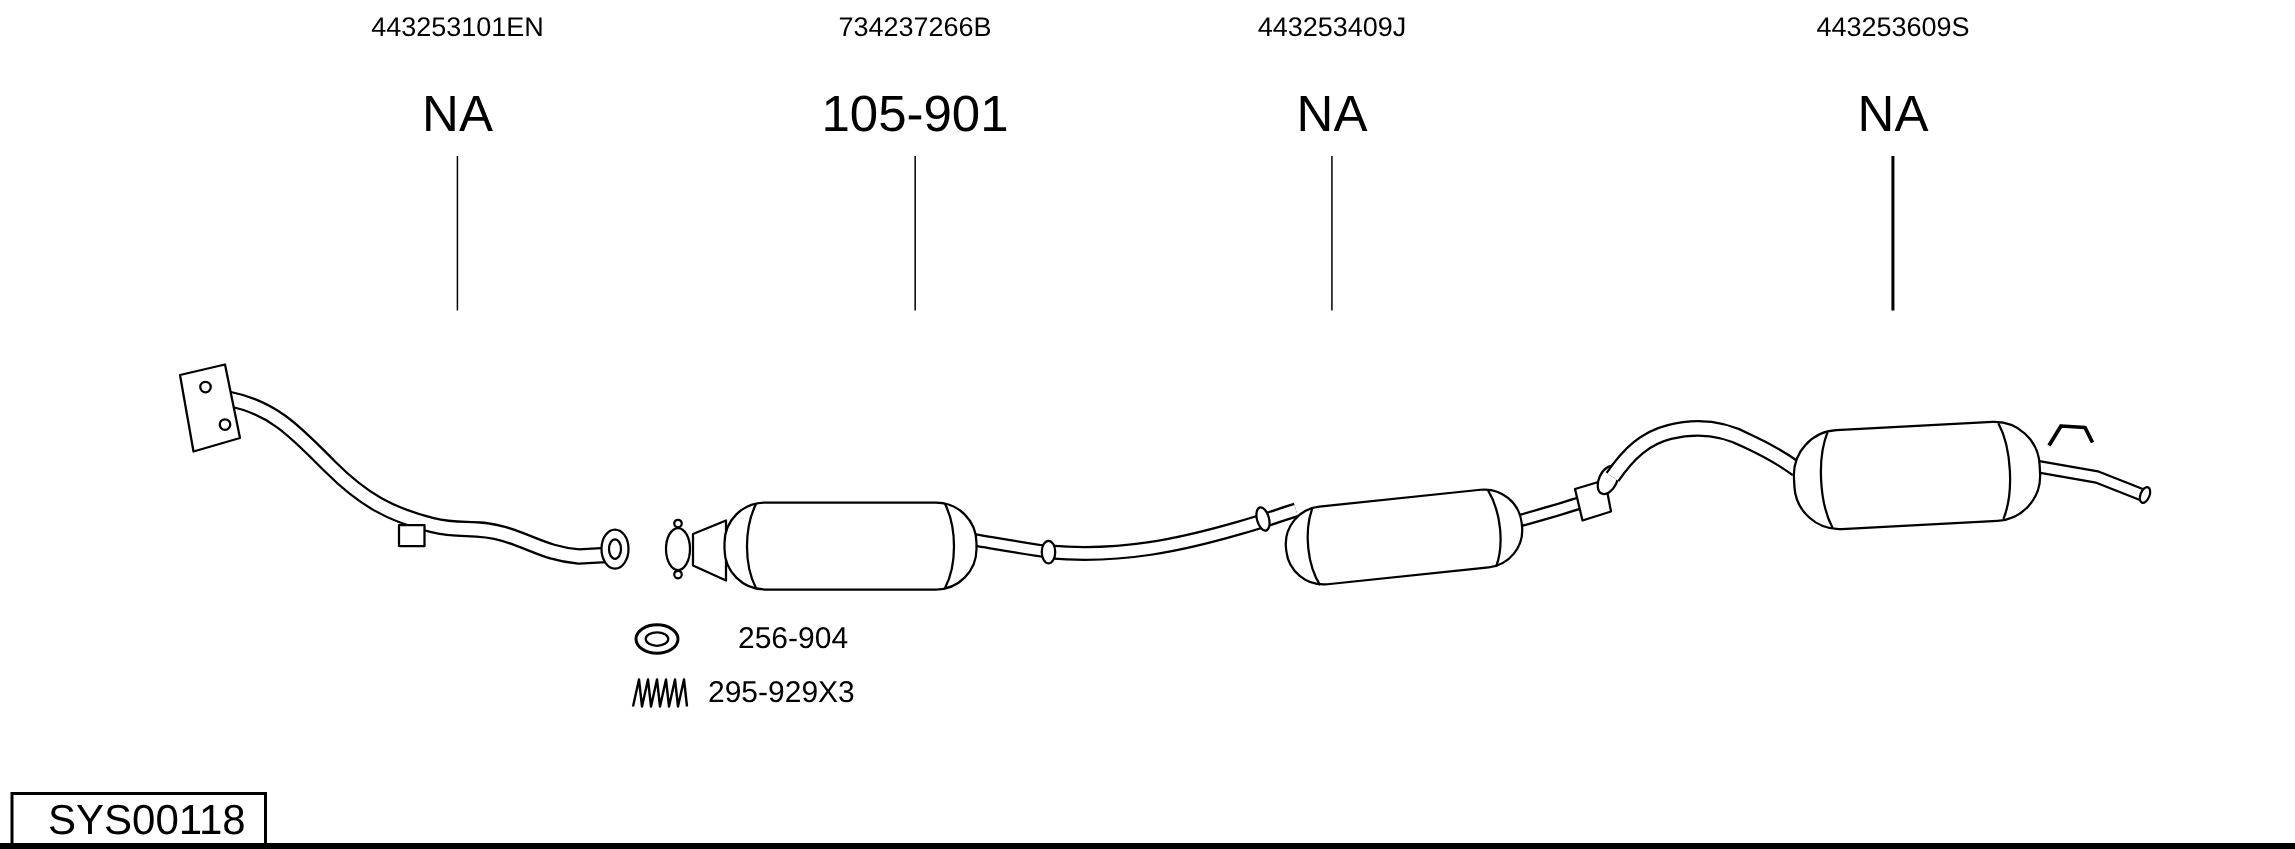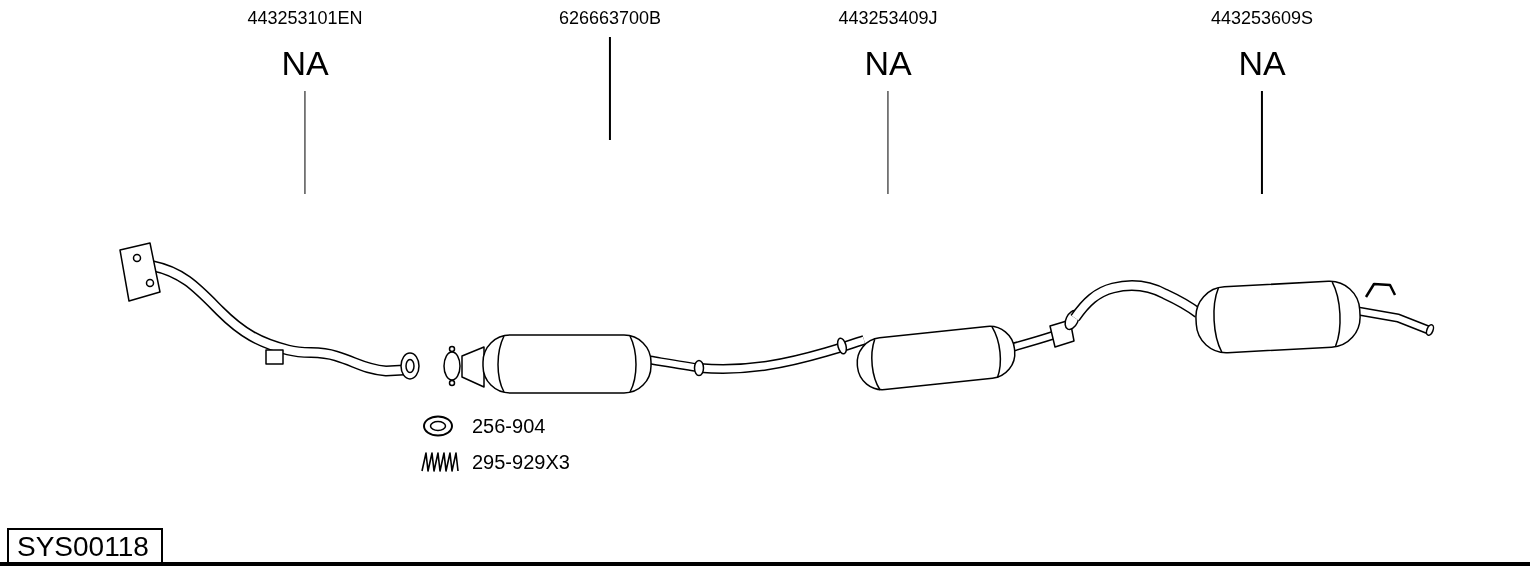--- a/index.html
+++ b/index.html
@@ -17,36 +17,36 @@
   .col {
     position: absolute;
     top: 8px;
     transform: translateX(-50%);
     display: flex;
     flex-direction: column;
     align-items: center;
     text-align: right;
   }
   .oem  { font-size: 18px; line-height: 21px; white-space: nowrap; }
-  .big  { font-size: 34px; line-height: 40px; margin-top: 14px; white-space: nowrap; }
+  .big  { font-size: 34px; line-height: 40px; margin-top: 27px; white-space: nowrap; }
   .leader { width: 1.5px; height: 103px; background: #000; margin-top: 8px; }
 
   .acc-label {
     position: absolute;
     font-size: 20px;
     line-height: 22px;
     white-space: nowrap;
   }
 
   .sys-box {
     position: absolute;
     left: 7px;
     top: 528px;
     border: 2px solid #000;
-    padding: 1px 12px 2px 8px;
+    padding: 1px 12px 2px 23px;
     font-size: 28px;
     line-height: 32px;
     background: #fff;
   }
   .bottom-rule {
     position: absolute;
     left: 0; top: 562px;
     width: 1530px; height: 4px;
     background: #000;
   }
@@ -123,37 +123,38 @@
     </g>
   </svg>
 
   <div class="col" style="left:305px">
     <div class="oem">443253101EN</div>
     <div class="big">NA</div>
     <div class="leader"></div>
   </div>
 
   <div class="col" style="left:610px">
-    <div class="oem">626663700B</div>
+    <div class="oem">734237266B</div>
+    <div class="big">105-901</div>
     <div class="leader"></div>
   </div>
 
   <div class="col" style="left:888px">
     <div class="oem">443253409J</div>
     <div class="big">NA</div>
     <div class="leader"></div>
   </div>
 
   <div class="col" style="left:1262px">
     <div class="oem">443253609S</div>
     <div class="big">NA</div>
     <div class="leader"></div>
   </div>
 
-  <div class="acc-label" style="left:472px; top:415px">256-904</div>
+  <div class="acc-label" style="left:492px; top:415px">256-904</div>
 
   <div class="acc-label" style="left:472px; top:451px">295-929X3</div>
 
   <div class="sys-box">
     <span>SYS00118</span>
   </div>
 
   <div class="bottom-rule"></div>
 
 </div>

